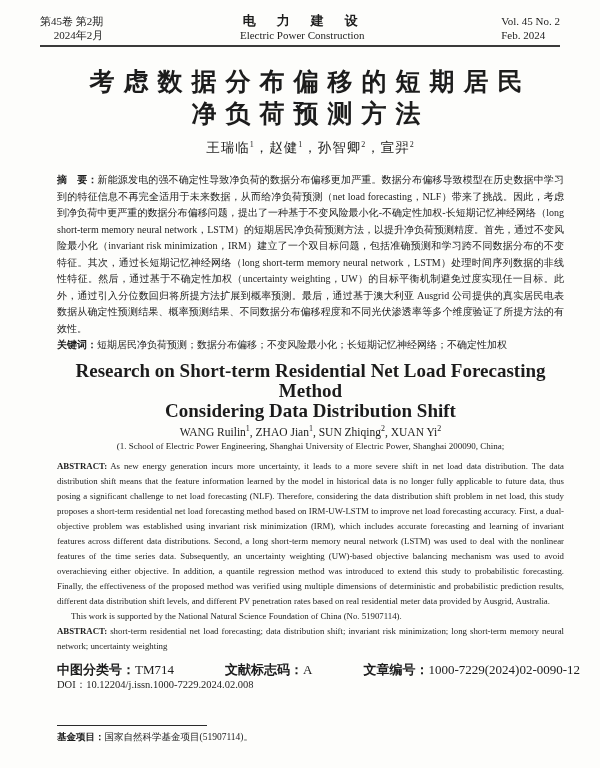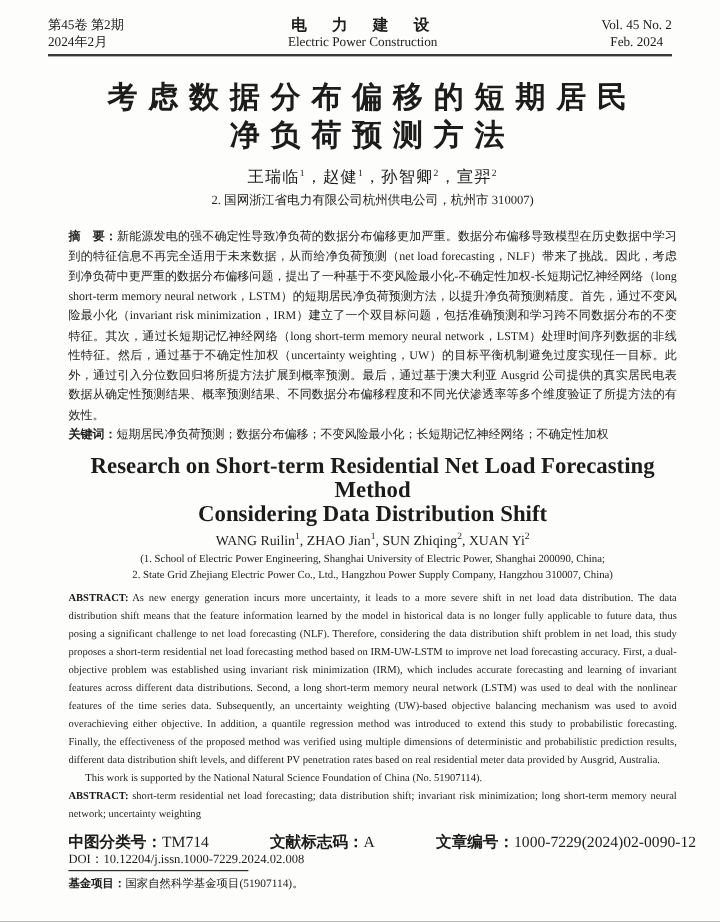--- a/index.html
+++ b/index.html
@@ -13,23 +13,23 @@
     overflow:hidden;
     box-sizing:border-box;
     padding:14px 36px 0 57px;
   }
   
   .jheader{
     display:flex;justify-content:space-between;align-items:flex-start;
     margin-left:-17px;margin-right:4px;
     font-size:11px;line-height:14px;
   }
-  .jh-left{text-align:left;}
+  .jh-left{text-align:right;}
   .jh-center{text-align:center;}
-  .jh-right{text-align:center;}
+  .jh-right{text-align:left;}
   .jh-name{font-size:13px;letter-spacing:4px;font-weight:600;}
   .jh-rule{
     margin-left:-17px;margin-right:4px;margin-top:3px;
     height:2px;background:#3a3a3a;
   }
   
   .title-zh{
     margin-top:18px;
     text-align:center;
     font-size:25px;line-height:32px;
@@ -106,40 +106,38 @@
   <div class="title-zh">
     <div>考虑数据分布偏移的短期居民</div>
     <div>净负荷预测方法</div>
   </div>
 
   <div class="authors-zh">
     <span><span>王瑞临</span><sup>1</sup><span>，</span></span><span><span>赵健</span><sup>1</sup><span>，</span></span><span><span>孙智卿</span><sup>2</sup><span>，</span></span><span><span>宣羿</span><sup>2</sup><span></span></span>
   </div>
 
   <div class="affils-zh">
-    <div>2. 国网浙江省电力有限公司杭州供电公司，杭州市 310007)</div>
   </div>
 
   <div class="abs-zh">
     <p><span class="abs-label">摘　要：</span><span>新能源发电的强不确定性导致净负荷的数据分布偏移更加严重。数据分布偏移导致模型在历史数据中学习到的特征信息不再完全适用于未来数据，从而给净负荷预测（net load forecasting，NLF）带来了挑战。因此，考虑到净负荷中更严重的数据分布偏移问题，提出了一种基于不变风险最小化-不确定性加权-长短期记忆神经网络（long short-term memory neural network，LSTM）的短期居民净负荷预测方法，以提升净负荷预测精度。首先，通过不变风险最小化（invariant risk minimization，IRM）建立了一个双目标问题，包括准确预测和学习跨不同数据分布的不变特征。其次，通过长短期记忆神经网络（long short-term memory neural network，LSTM）处理时间序列数据的非线性特征。然后，通过基于不确定性加权（uncertainty weighting，UW）的目标平衡机制避免过度实现任一目标。此外，通过引入分位数回归将所提方法扩展到概率预测。最后，通过基于澳大利亚 Ausgrid 公司提供的真实居民电表数据从确定性预测结果、概率预测结果、不同数据分布偏移程度和不同光伏渗透率等多个维度验证了所提方法的有效性。</span></p>
     <p><span class="abs-label">关键词：</span><span>短期居民净负荷预测；数据分布偏移；不变风险最小化；长短期记忆神经网络；不确定性加权</span></p>
   </div>
 
   <div class="title-en">
     <div>Research on Short-term Residential Net Load Forecasting Method</div>
     <div>Considering Data Distribution Shift</div>
   </div>
 
   <div class="authors-en">
     <span><span>WANG Ruilin</span><sup>1</sup><span>, </span></span><span><span>ZHAO Jian</span><sup>1</sup><span>, </span></span><span><span>SUN Zhiqing</span><sup>2</sup><span>, </span></span><span><span>XUAN Yi</span><sup>2</sup><span></span></span>
   </div>
 
   <div class="affils-en">
     <div>(1. School of Electric Power Engineering, Shanghai University of Electric Power, Shanghai 200090, China;</div>
-    <div>2. State Grid Zhejiang Electric Power Co., Ltd., Hangzhou Power Supply Company, Hangzhou 310007, China)</div>
   </div>
 
   <div class="abs-en">
     <p><span class="lbl">ABSTRACT:</span><span>As new energy generation incurs more uncertainty, it leads to a more severe shift in net load data distribution. The data distribution shift means that the feature information learned by the model in historical data is no longer fully applicable to future data, thus posing a significant challenge to net load forecasting (NLF). Therefore, considering the data distribution shift problem in net load, this study proposes a short-term residential net load forecasting method based on IRM-UW-LSTM to improve net load forecasting accuracy. First, a dual-objective problem was established using invariant risk minimization (IRM), which includes accurate forecasting and learning of invariant features across different data distributions. Second, a long short-term memory neural network (LSTM) was used to deal with the nonlinear features of the time series data. Subsequently, an uncertainty weighting (UW)-based objective balancing mechanism was used to avoid overachieving either objective. In addition, a quantile regression method was introduced to extend this study to probabilistic forecasting. Finally, the effectiveness of the proposed method was verified using multiple dimensions of deterministic and probabilistic prediction results, different data distribution shift levels, and different PV penetration rates based on real residential meter data provided by Ausgrid, Australia.</span></p>
     <p class="funding">This work is supported by the National Natural Science Foundation of China (No. 51907114).</p>
     <p><span class="lbl">ABSTRACT:</span><span>short-term residential net load forecasting; data distribution shift; invariant risk minimization; long short-term memory neural network; uncertainty weighting</span></p>
   </div>
 
   <div class="meta-row">
     <span class="meta-item"><span class="meta-label">中图分类号：</span><span>TM714</span></span>

